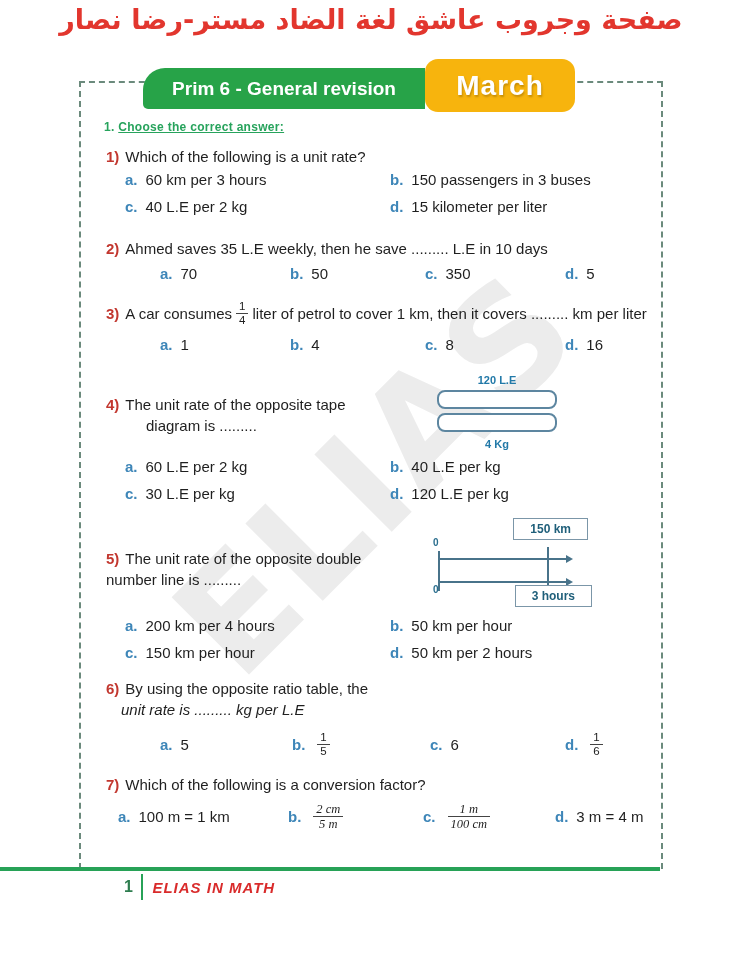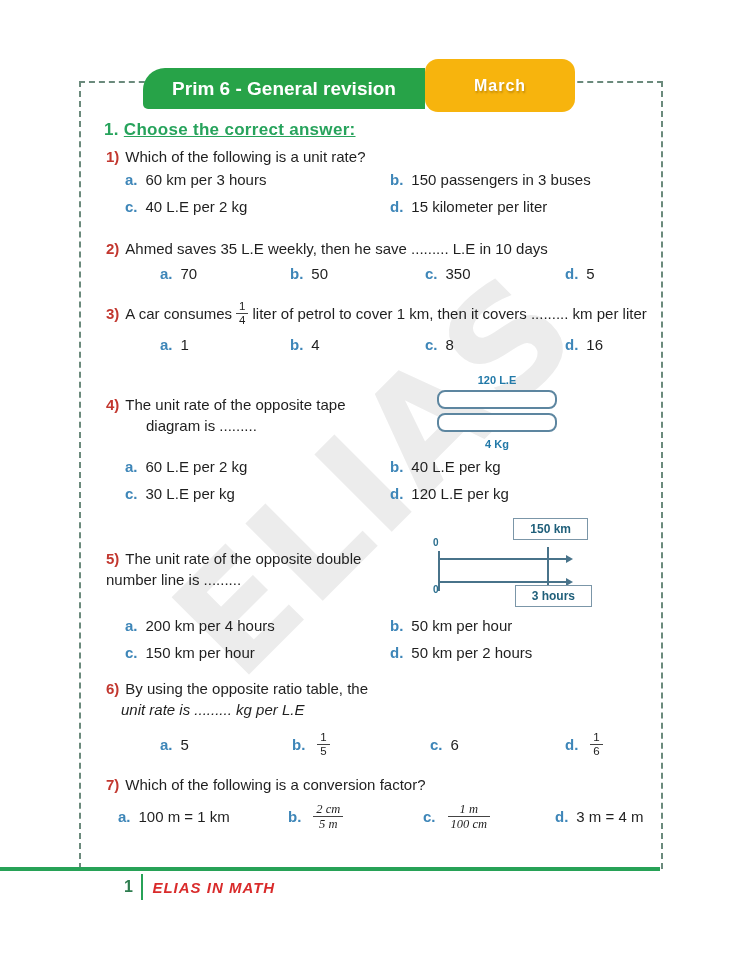--- a/index.html
+++ b/index.html
@@ -17,25 +17,25 @@
   .arabic-title{position:absolute;left:0;top:4px;width:742px;text-align:center;direction:rtl;
                 font-family:"DejaVu Sans",sans-serif;font-weight:bold;font-size:27px;color:#e2362e;}
   .border-box{position:absolute;left:79px;top:81px;width:580px;height:786px;
               border-top:2px dashed #6b8a7c;border-left:2px dashed #6b8a7c;border-right:2px dashed #6b8a7c;}
   .bottom-line{position:absolute;left:0;top:867px;width:660px;height:4px;background:#27a257;}
   .green-badge{position:absolute;left:143px;top:68px;width:282px;height:41px;background:#27a348;
                border-radius:22px 0 0 5px;display:flex;align-items:center;justify-content:center;
                color:#fff;font-weight:bold;font-size:19px;}
   .yellow-badge{position:absolute;left:425px;top:59px;width:150px;height:53px;background:#f7b40d;
                 border-radius:13px;display:flex;align-items:center;justify-content:center;
-                color:#fff;font-weight:bold;font-size:16px;letter-spacing:1px;
+                color:#fff;font-weight:bold;font-size:28px;letter-spacing:1px;
                 text-shadow:1px 2px 2px rgba(140,95,0,.45);}
 
   
-  .section-heading{position:absolute;left:104px;top:120px;font-size:17px;font-weight:bold;color:#27a35c;
+  .section-heading{position:absolute;left:104px;top:120px;font-size:12px;font-weight:bold;color:#27a35c;
                    letter-spacing:.3px;}
   .section-heading .u{text-decoration:underline;}
 
   
   .q-line{position:absolute;font-size:15px;color:#1f1f1f;line-height:21px;}
   .q-num{color:#c2372f;font-weight:bold;margin-right:6px;}
   .opts{position:absolute;display:grid;font-size:15px;}
   .two-col{grid-template-columns:265px 1fr;row-gap:10px;}
   .opt{white-space:nowrap;display:inline-flex;align-items:center;}
   .opt-letter{color:#3e86b8;font-weight:bold;margin-right:8px;}
@@ -81,20 +81,21 @@
 </style>
 </head>
 <body>
 
 <div class="page">
 
   <div class="watermark">ELIAS</div>
 
   <div class="layer">
 
+    <div class="arabic-title">صفحة وجروب عاشق لغة الضاد مستر-رضا نصار</div>
     <div class="border-box"></div>
     <div class="green-badge">
       <span>Prim 6 - General revision</span>
     </div>
     <div class="yellow-badge">
       <span>March</span>
     </div>
 
     <div class="section-heading">
       <span>1.</span>

